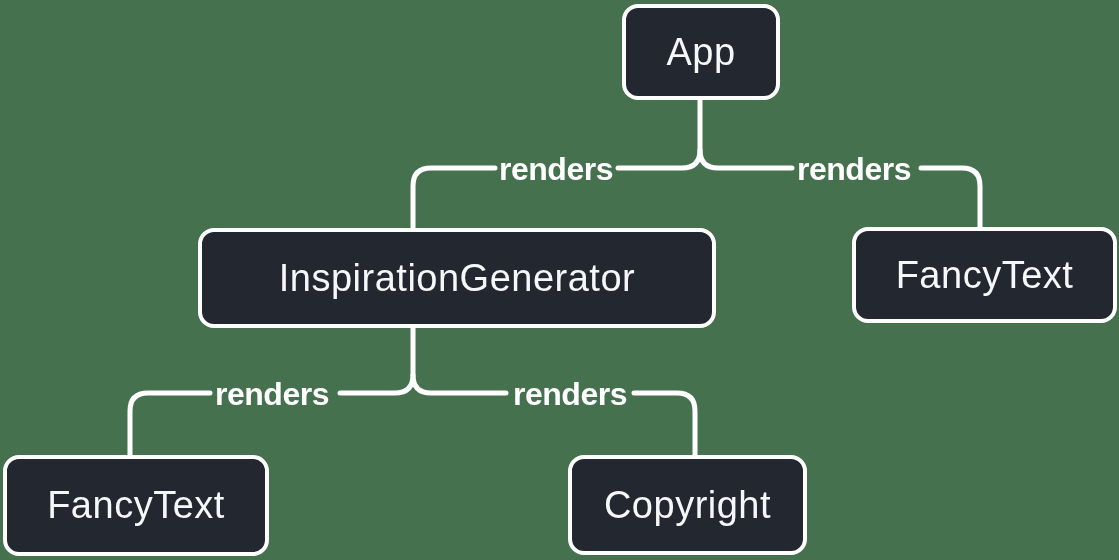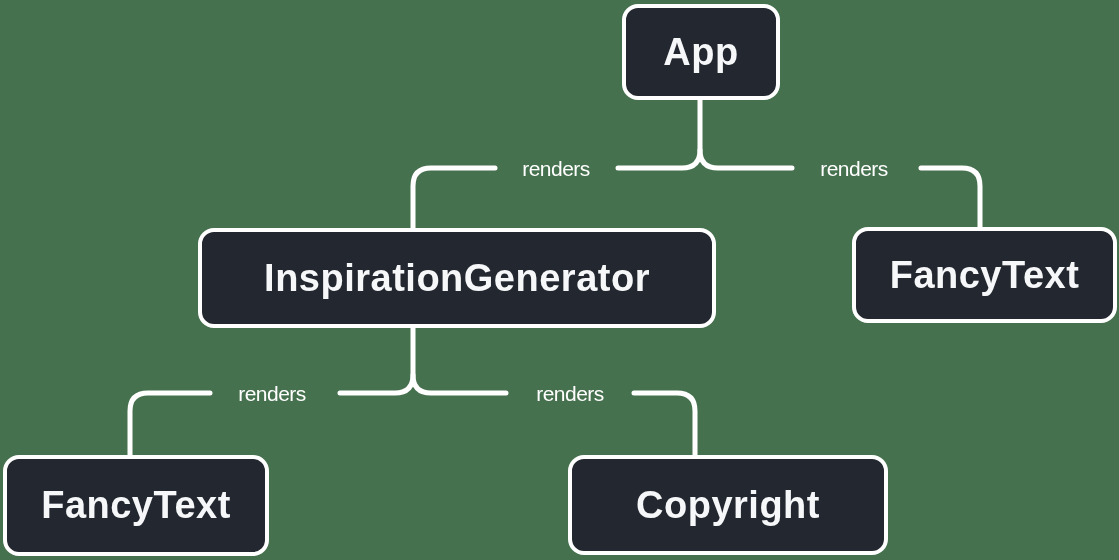--- a/index.html
+++ b/index.html
@@ -31,35 +31,35 @@
     position: absolute;
     box-sizing: border-box;
     background: #23272F;
     border: 4px solid #FFFFFF;
     border-radius: 16px;
     display: flex;
     align-items: center;
     justify-content: center;
     color: #F6F7F9;
     font-size: 38px;
-    font-weight: 700;
+    font-weight: 400;
     letter-spacing: 0.5px;
     white-space: nowrap;
   }
   .node-app               { left: 622px; top: 4px;   width: 158px; height: 96px; }
   .node-inspiration       { left: 198px; top: 228px; width: 518px; height: 100px; }
   .node-fancy-text-top    { left: 852px; top: 227px; width: 265px; height: 96px; }
   .node-fancy-text-bottom { left: 3px;   top: 455px; width: 266px; height: 101px; }
-  .node-copyright         { left: 568px; top: 455px; width: 320px; height: 100px; }
+  .node-copyright         { left: 568px; top: 455px; width: 239px; height: 100px; }
   .edge-label {
     position: absolute;
     transform: translate(-50%, -50%);
     color: #FFFFFF;
-    font-size: 21px;
-    font-weight: 400;
+    font-size: 32px;
+    font-weight: 700;
     letter-spacing: -0.5px;
     white-space: nowrap;
   }
   .edge-label-1 { left: 556px; top: 169px; }
   .edge-label-2 { left: 854px; top: 169px; }
   .edge-label-3 { left: 272px; top: 394px; }
   .edge-label-4 { left: 570px; top: 394px; }
 </style>
 </head>
 <body>

